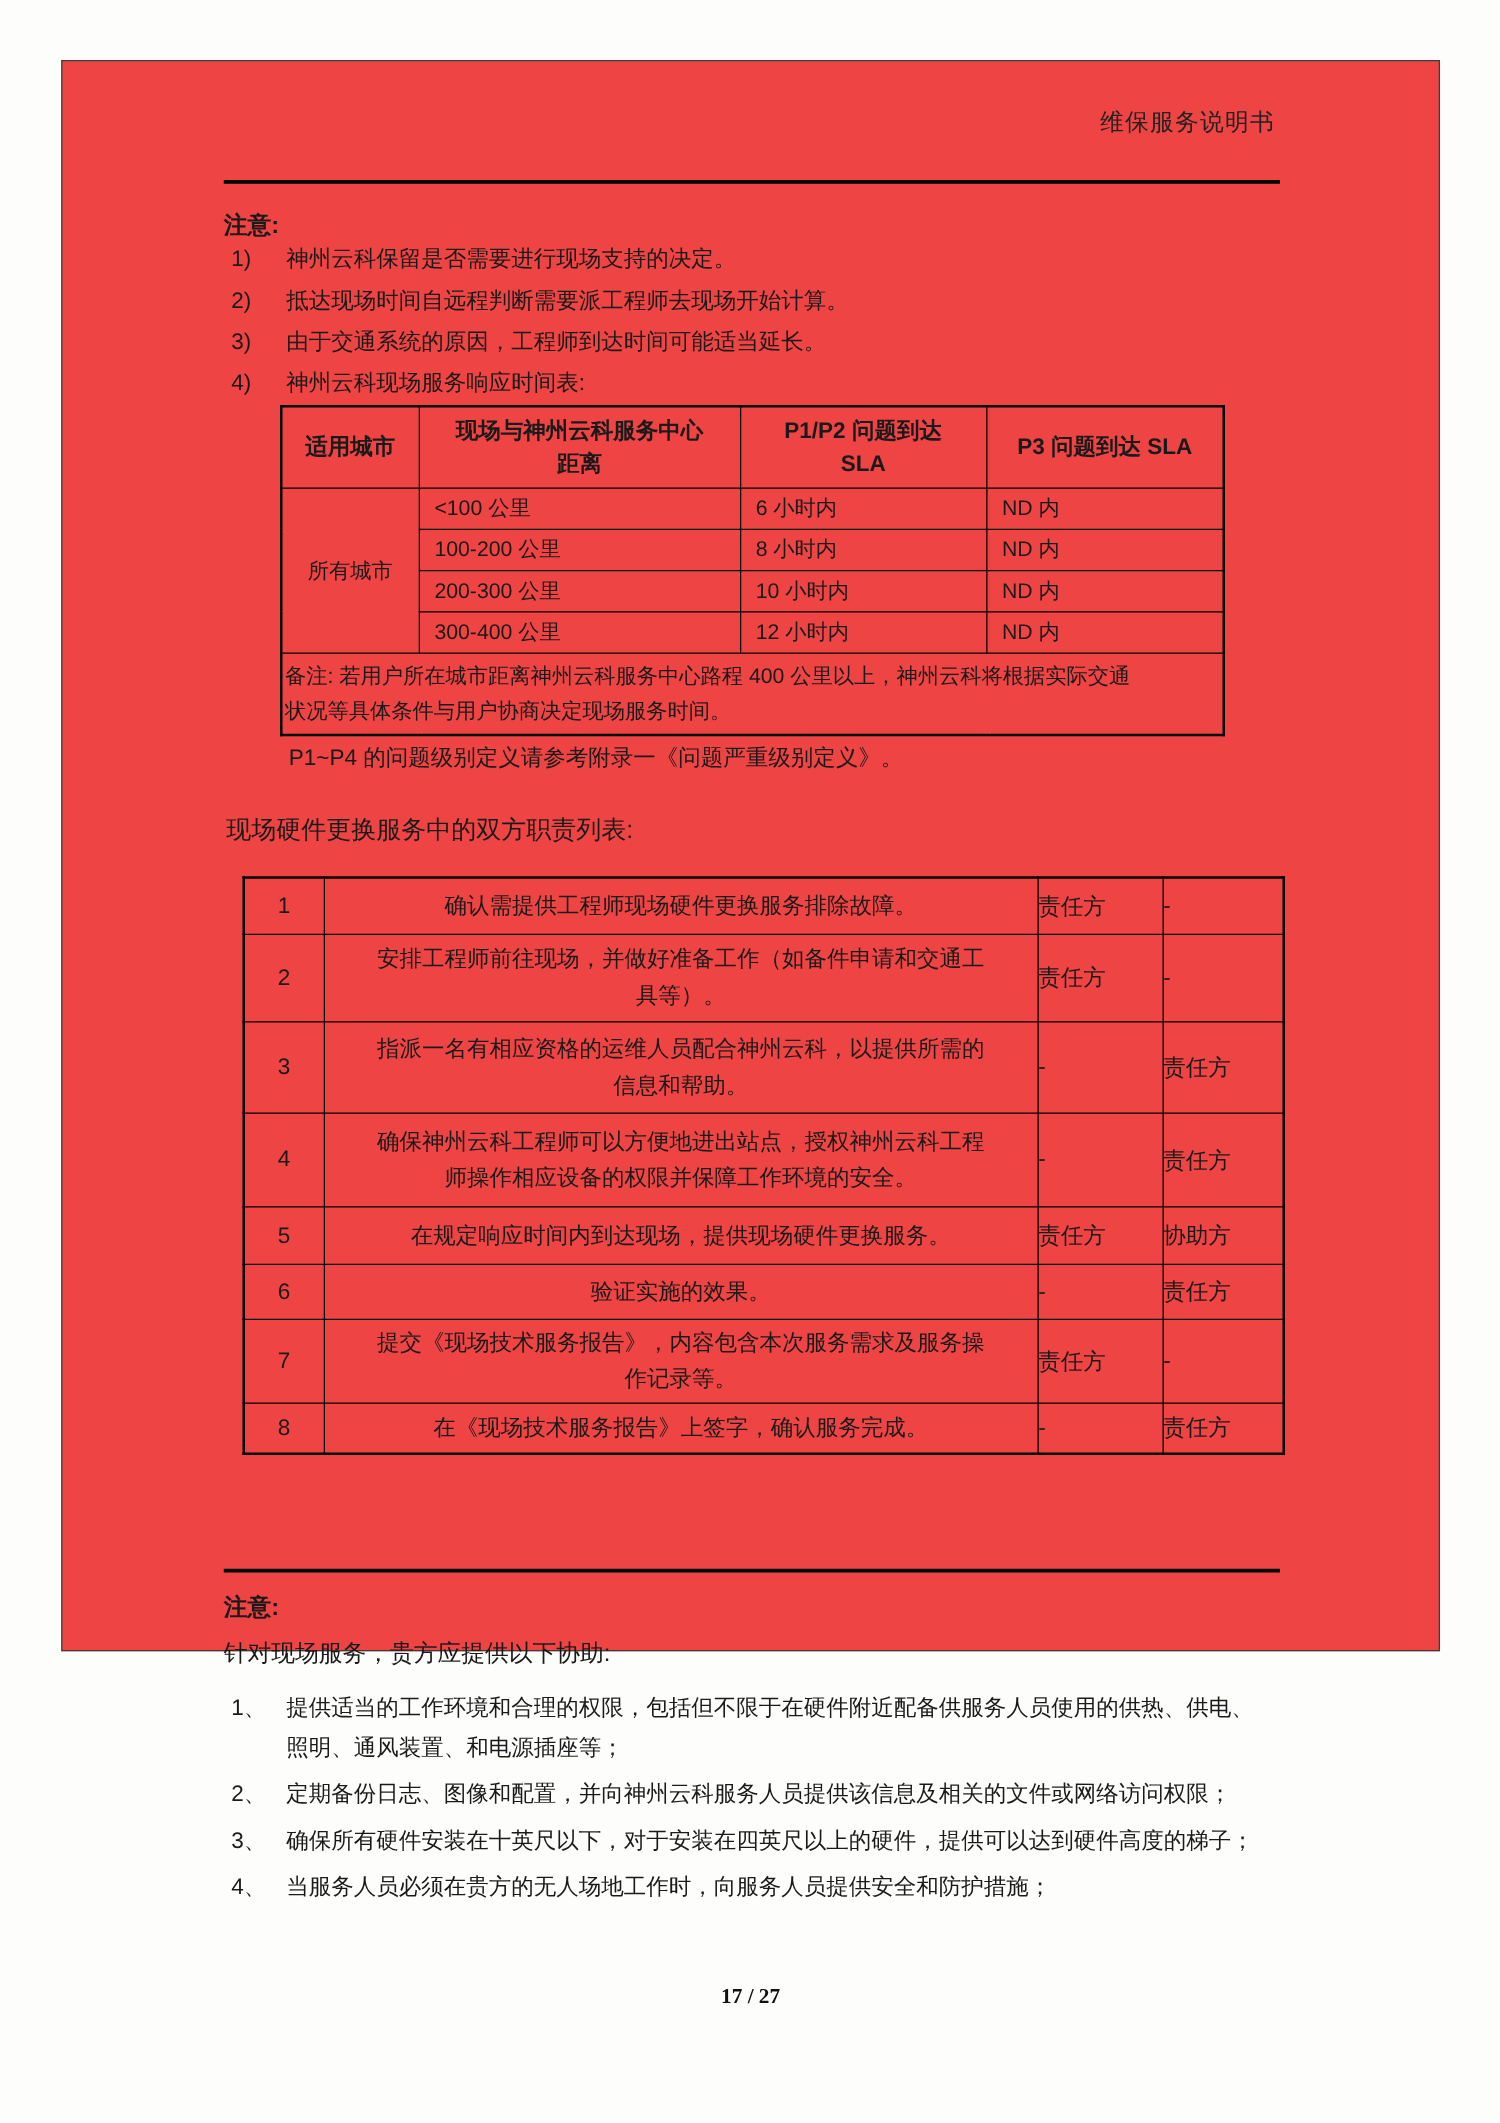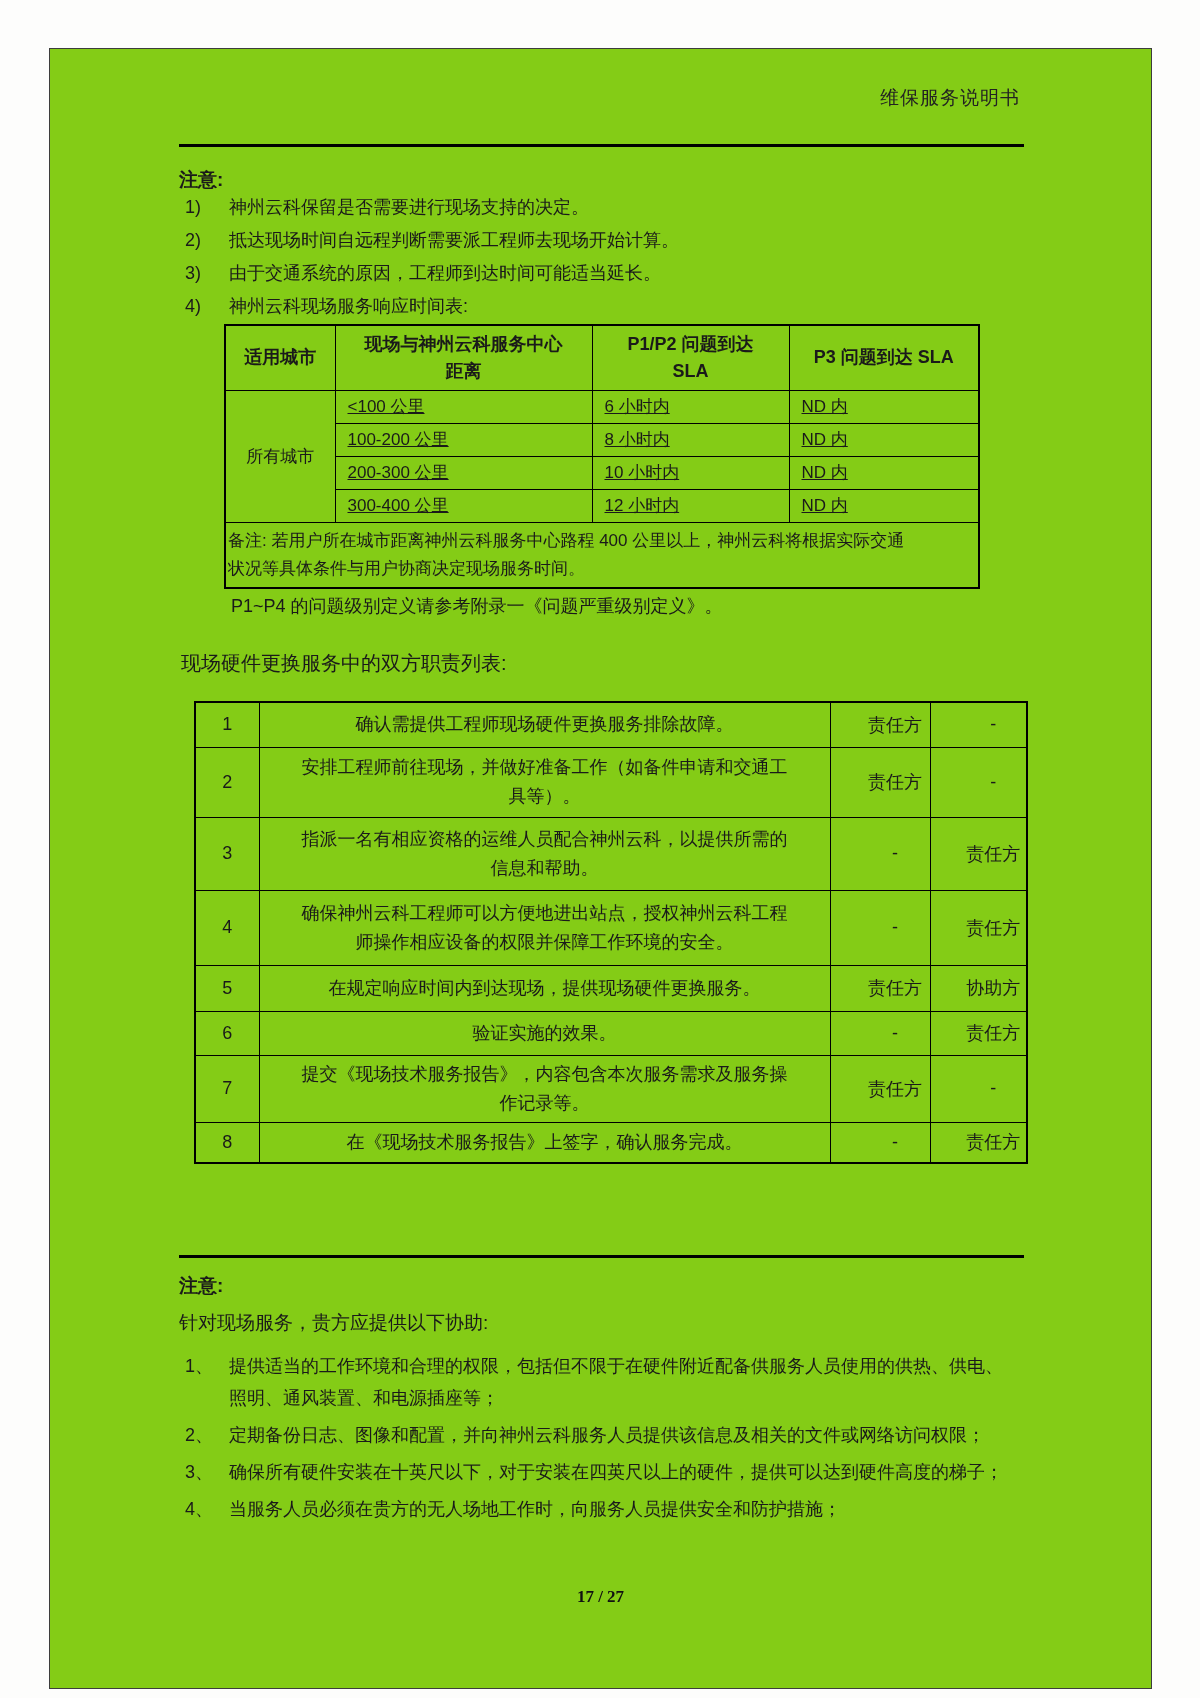--- a/index.html
+++ b/index.html
@@ -11,23 +11,23 @@
   }
   *{box-sizing:border-box;margin:0;padding:0;}
   html,body{width:1200px;height:1698px;}
   body{
     background:#fdfdfc;
     font-family:"Liberation Sans","DejaVu Sans",sans-serif;
     color:var(--c-text);
     position:relative;
   }
   .frame{
-    position:absolute;left:49px;top:48px;width:1103px;height:1641px;
+    position:absolute;left:49px;top:48px;width:1103px;height:1273px;
     border:1px solid var(--c-frame);
-    background:#84cc16;
+    background:#ef4444;
   }
   .abs{position:absolute;}
   .header-title{
     top:36px;right:131px;
     font-family:"Liberation Serif","DejaVu Serif",serif;
     font-size:19px;letter-spacing:1px;color:#222;
   }
   .rule{left:129px;width:845px;height:3px;background:var(--c-rule);}
   .rule-1{top:95px;}
   .rule-2{top:1206px;}
@@ -39,31 +39,31 @@
   .list-item .num{width:44px;flex:0 0 44px;}
   .list-item .txt{flex:1;white-space:pre-line;}
   .list-2{top:1301px;width:866px;}
   .list-2 .list-item{line-height:32px;margin-bottom:5px;}
   table{border-collapse:collapse;table-layout:fixed;}
   th,td{border:1.5px solid var(--c-border);vertical-align:middle;overflow:hidden;}
   table.tbl{border:2.5px solid var(--c-border);}
   th{font-size:18px;font-weight:bold;text-align:center;line-height:27px;white-space:pre-line;}
   .t1{left:174px;top:275px;width:754px;}
   .t1 td{font-size:17px;}
-  .t1 td.left{text-align:left;padding-left:12px;text-decoration:underline;}
+  .t1 td.left{text-align:left;padding-left:12px;}
   .t1 td.center{text-align:center;}
   .t1 td.remark{text-align:left;padding:4px 2px;line-height:28px;white-space:pre-line;}
   .footnote{top:545px;left:181px;font-size:18px;}
   .section-heading{top:601px;left:131px;font-size:20px;}
   .t2{left:144px;top:652px;width:832px;}
   .t2 th{background:var(--c-head-bg);}
   .t2 td{font-size:18px;}
   .t2 td.c-no{text-align:center;}
   .t2 td.c-act{text-align:center;padding:0 10px;line-height:29px;white-space:pre-line;}
-  .t2 td.c-resp{text-align:center;padding-left:30px;}
+  .t2 td.c-resp{}
   .n2-label{top:1224px;left:129px;}
   .n2-intro{top:1261px;left:129px;font-size:19px;}
   .page-number{
     top:1538px;left:0;width:100%;text-align:center;
     font-family:"Liberation Serif","DejaVu Serif",serif;
     font-size:17px;font-weight:bold;color:#111;
   }
 </style>
 </head>
 <body>

